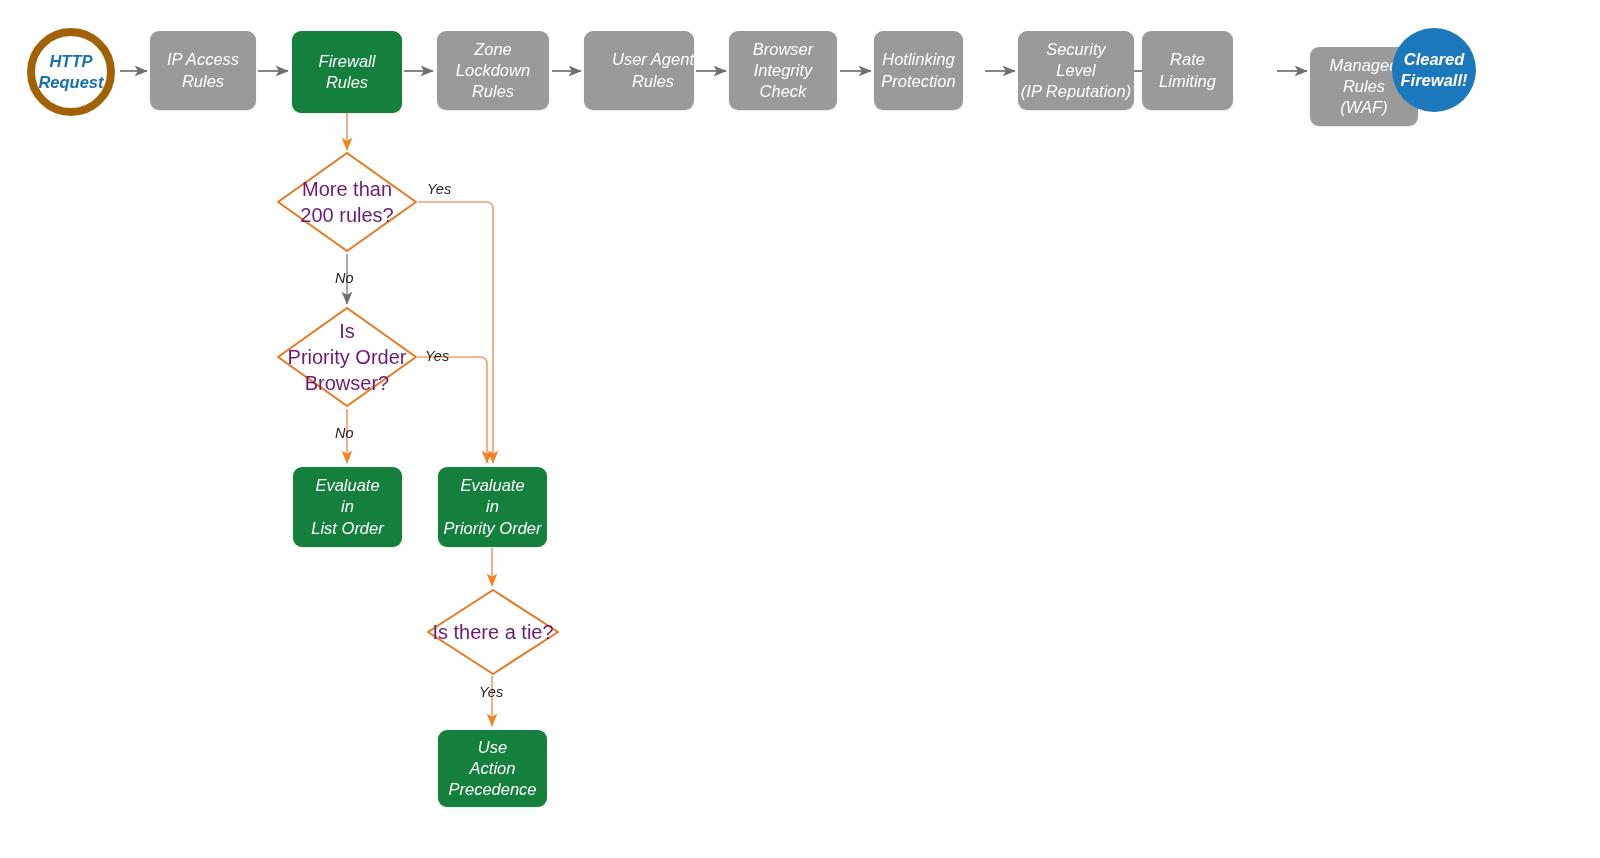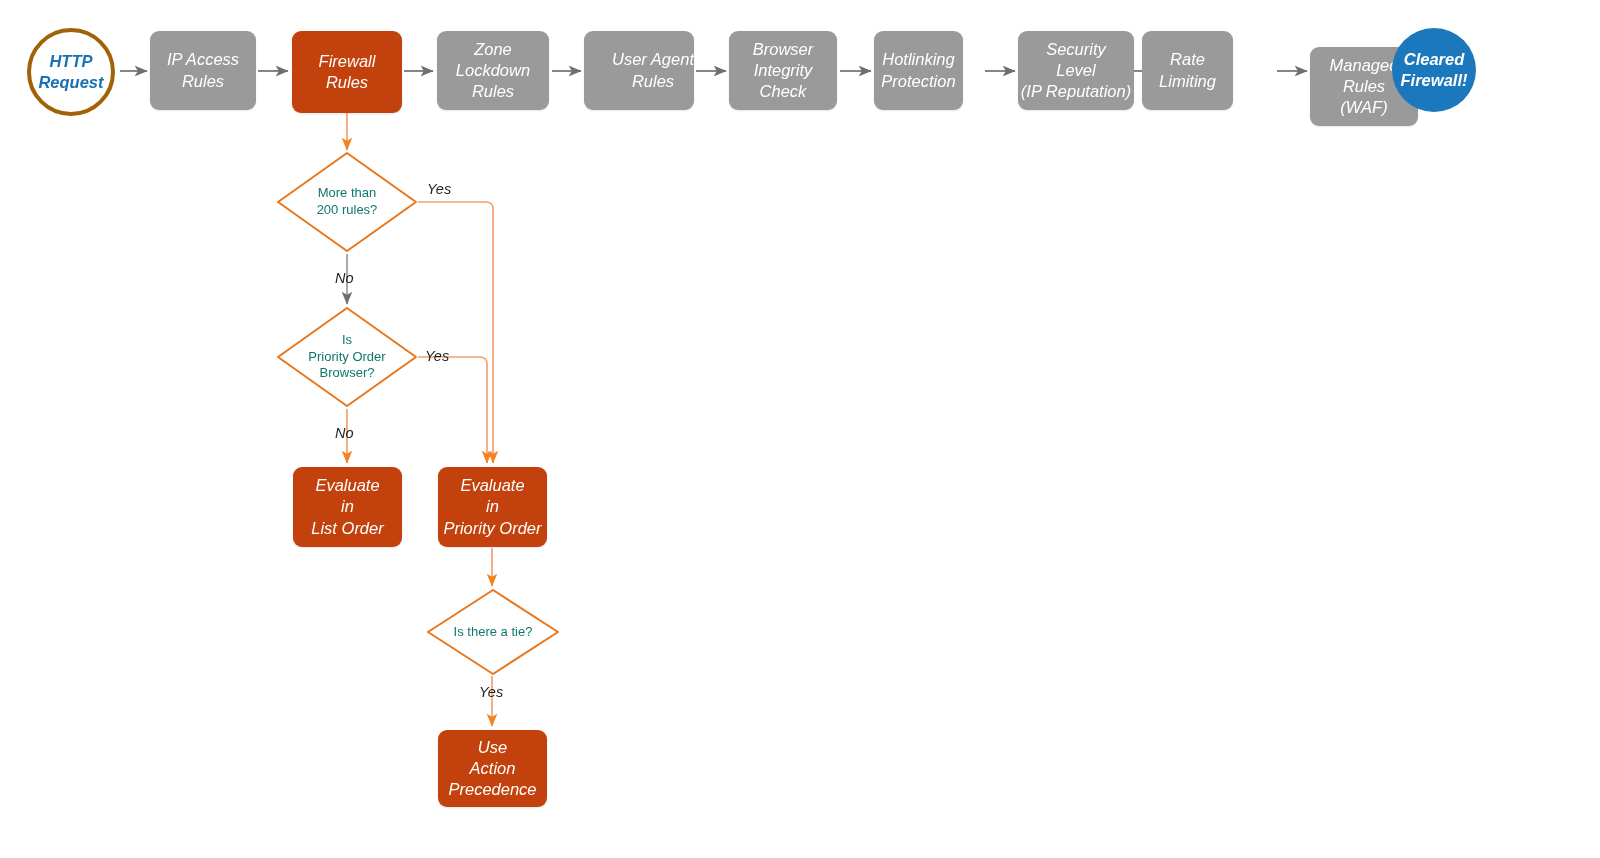--- a/index.html
+++ b/index.html
@@ -34,30 +34,30 @@
   .proc-gray {
     background: #9a9a9a;
     border-radius: 9px;
     color: #ffffff;
     font-style: italic;
     font-size: 16.5px;
     box-shadow: 0 1px 2px rgba(0,0,0,0.10);
   }
   
   .proc-orange {
-    background: #c2410c;
+    background: #15803d;
     border-radius: 9px;
     color: #ffffff;
     font-style: italic;
     font-size: 16.5px;
     box-shadow: 0 1px 2px rgba(0,0,0,0.10);
   }
   
   .term-start {
-    border: 4px solid #a16207;
+    border: 8px solid #a16207;
     border-radius: 50%;
     background: #ffffff;
     color: #1771b5;
     font-style: italic;
     font-weight: bold;
     font-size: 16.5px;
   }
   
   .term-end {
     border-radius: 50%;
@@ -78,22 +78,22 @@
   }
   .decision .dec-label {
     position: absolute;
     left: 0; top: 0;
     width: 100%;
     height: 100%;
     display: flex;
     align-items: center;
     justify-content: center;
     text-align: center;
-    color: #0f766e;
-    font-size: 13px;
+    color: #701a75;
+    font-size: 20px;
     line-height: 1.3;
     white-space: pre-line;
   }
   
   .edge-label {
     position: absolute;
     color: #1f1f1f;
     font-size: 14.5px;
     white-space: nowrap;
   }

